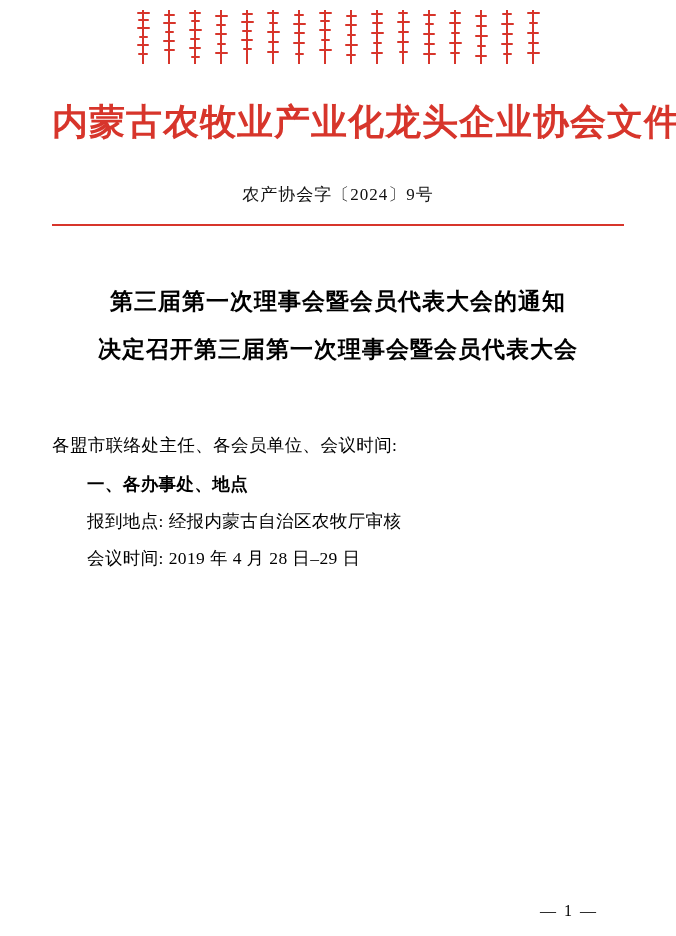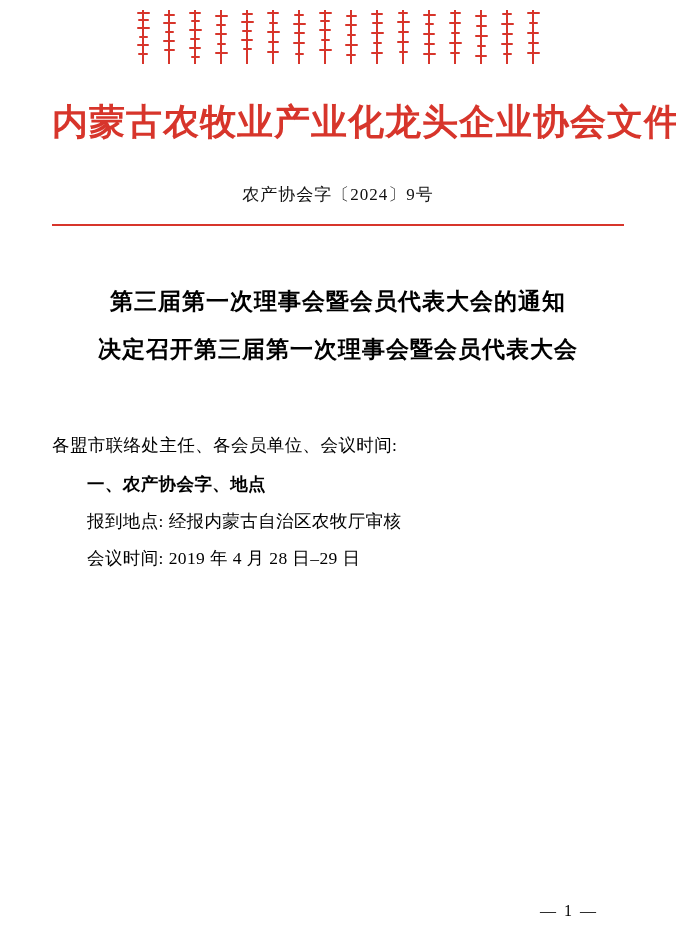--- a/index.html
+++ b/index.html
@@ -275,19 +275,19 @@
 
   <div class="red-rule"></div>
 
   <div class="doc-title">
     <div>第三届第一次理事会暨会员代表大会的通知</div>
     <div>决定召开第三届第一次理事会暨会员代表大会</div>
   </div>
 
   <div class="body-block">
     <div class="salutation">各盟市联络处主任、各会员单位、会议时间:</div>
-    <div class="section-head">一、农产协会字、地点</div>
+    <div class="section-head">一、各办事处、地点</div>
     <div class="info-line">报到地点: 经报内蒙古自治区农牧厅审核</div>
     <div class="info-line">会议时间: 2019 年 4 月 28 日–29 日</div>
   </div>
 
   <div class="page-number">— 1 —</div>
 </div>
 
 </body></html>

